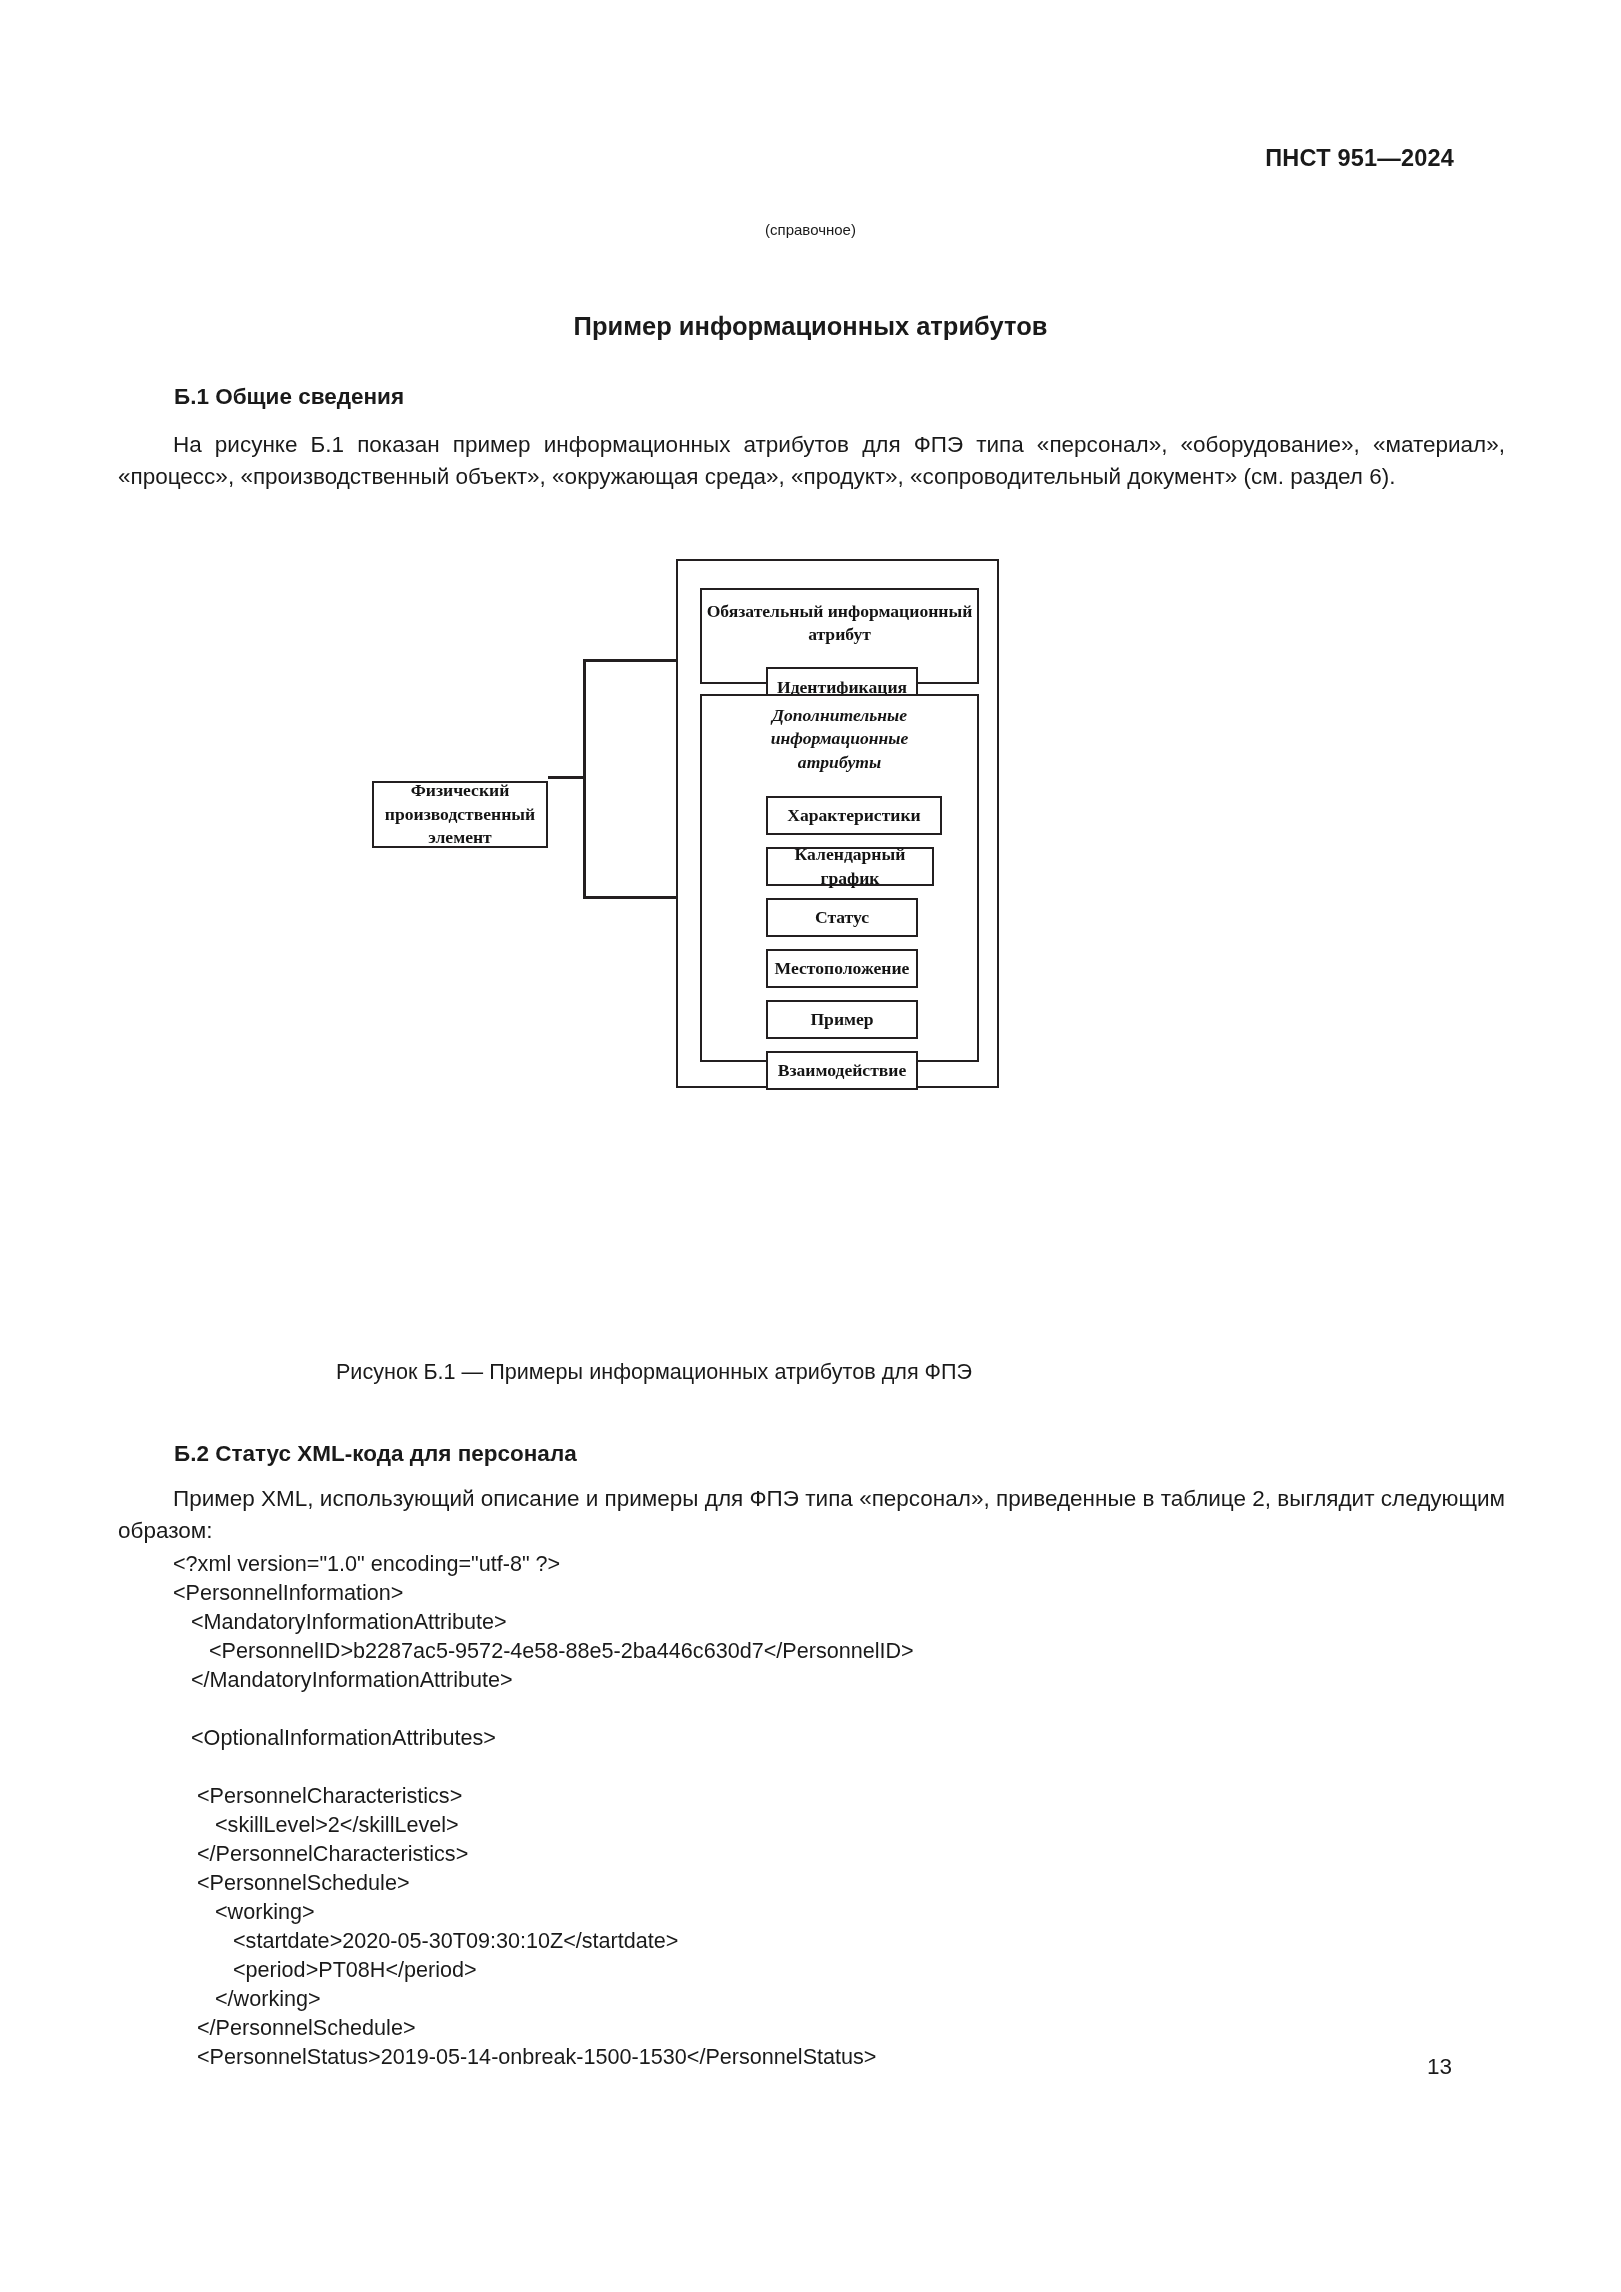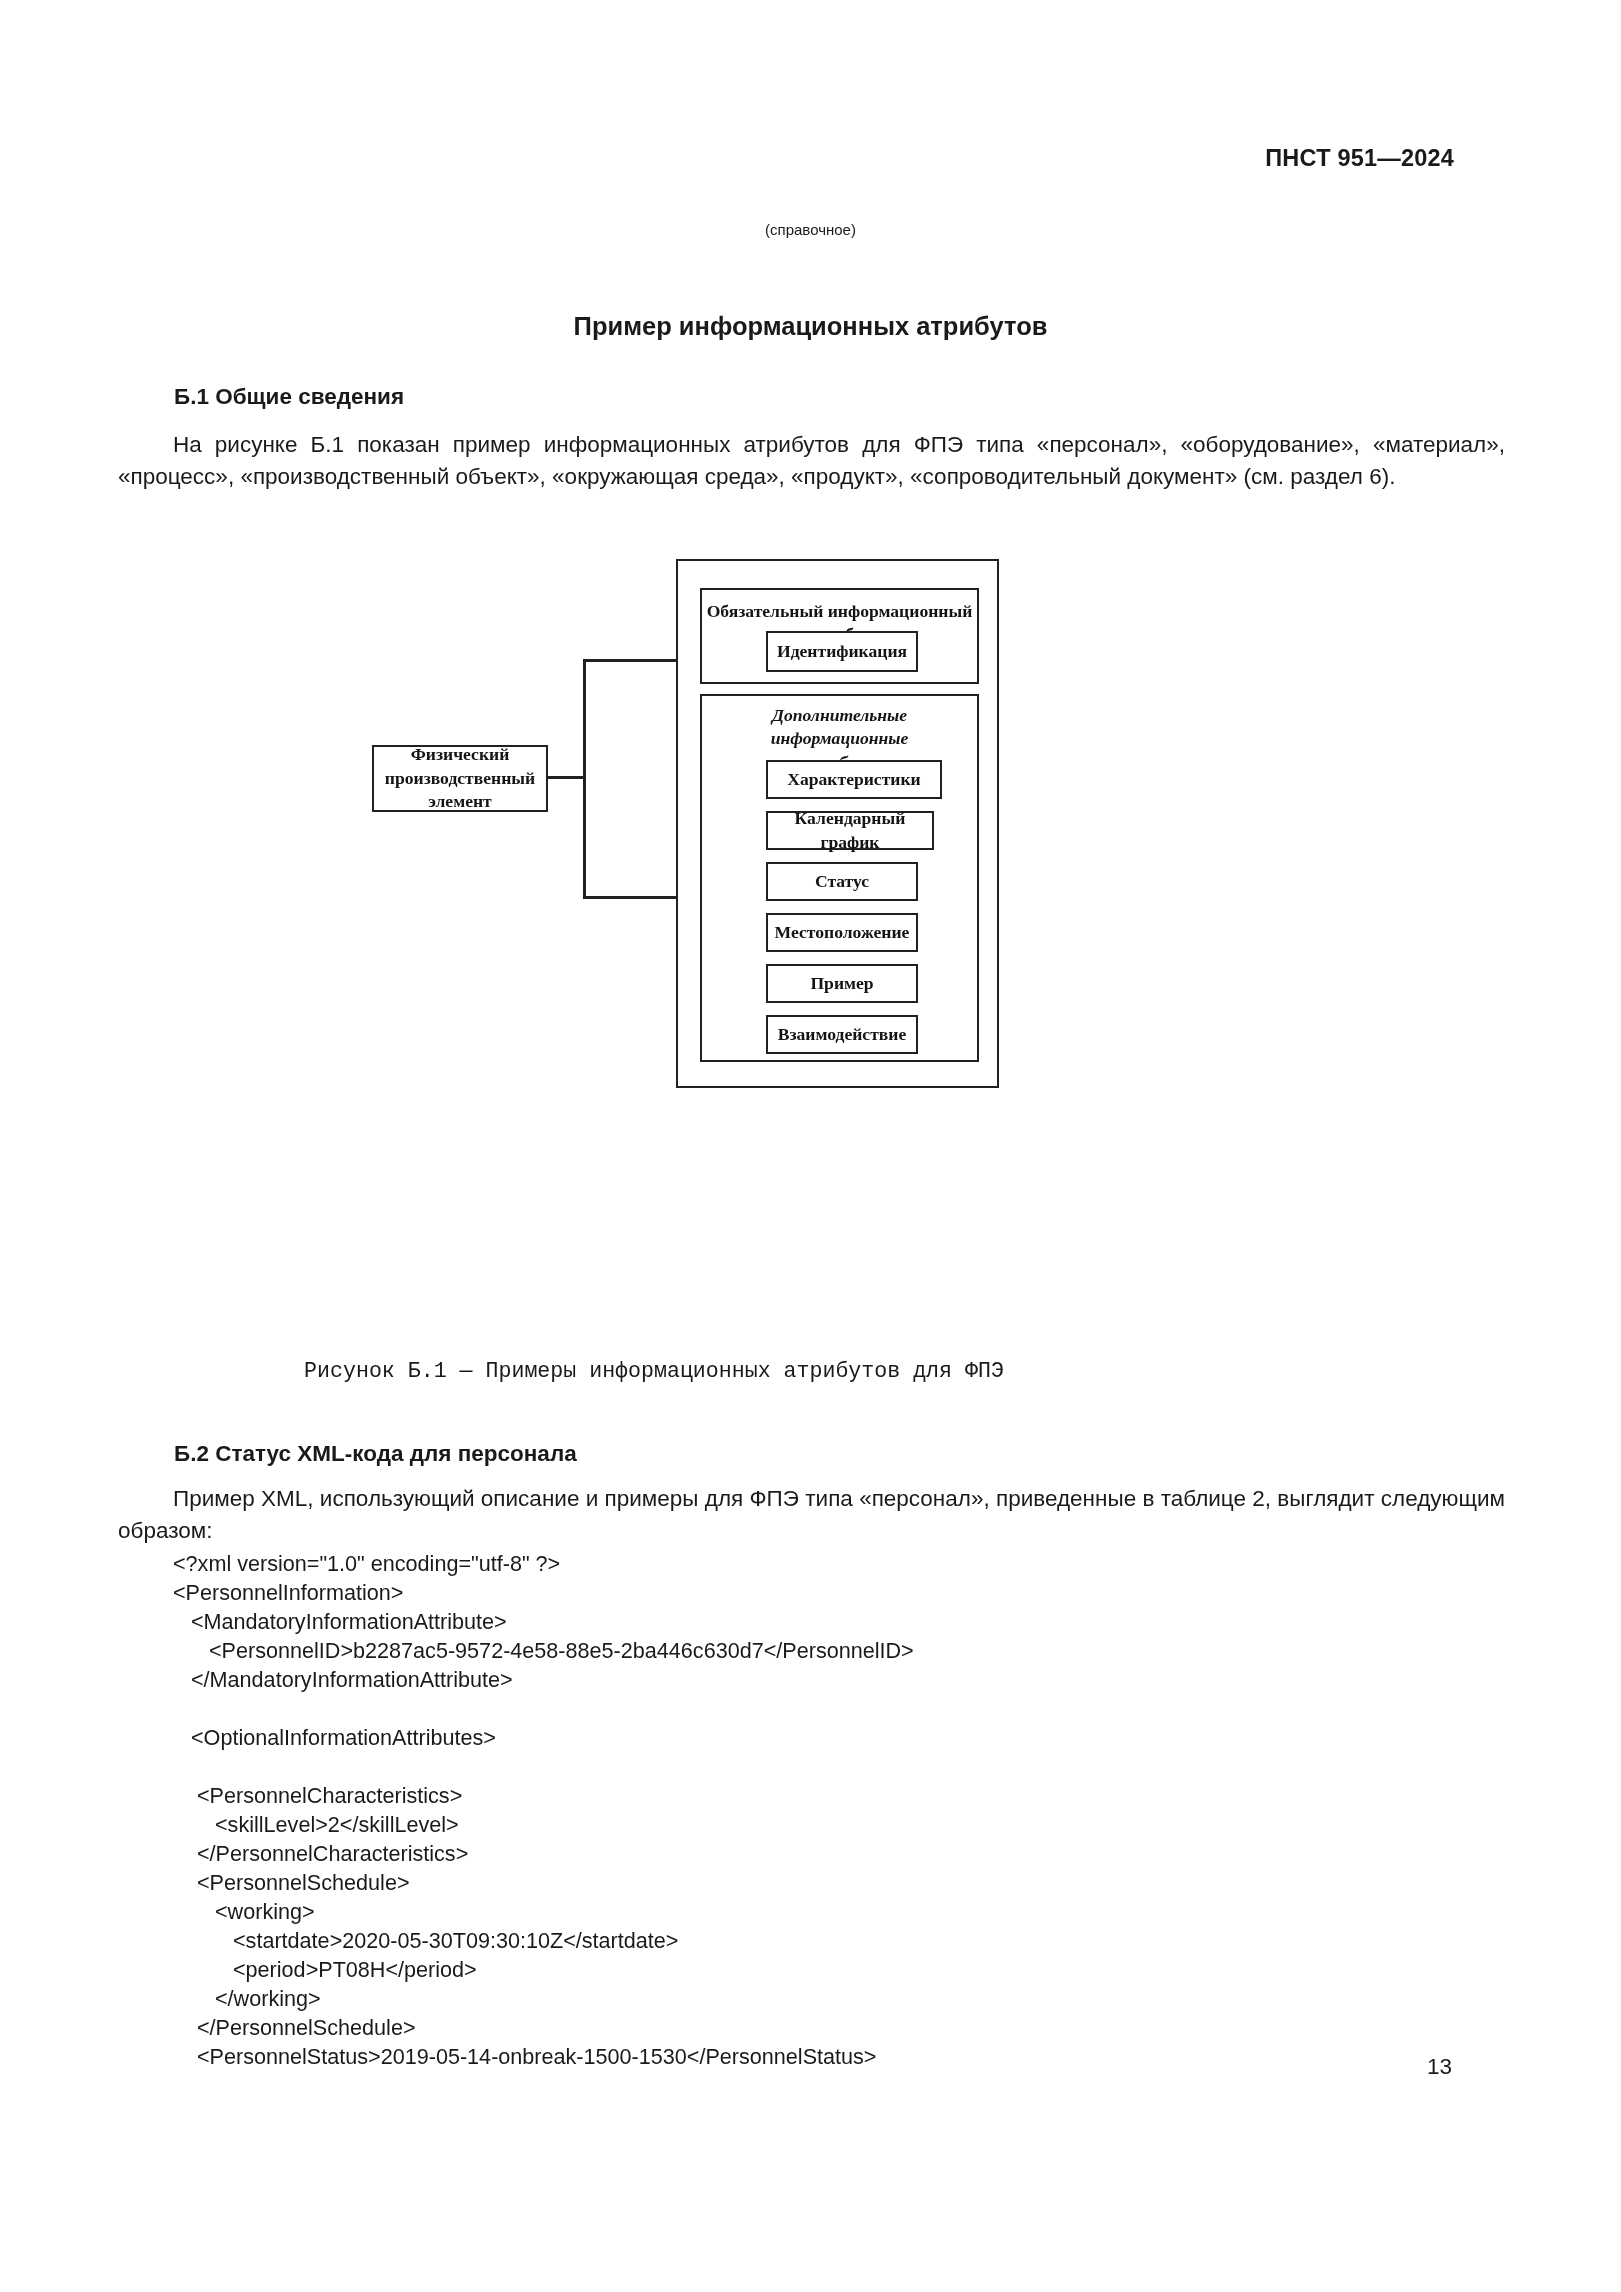--- a/index.html
+++ b/index.html
@@ -103,20 +103,21 @@
     background: #ffffff;
     display: flex;
     align-items: center;
     justify-content: center;
     text-align: center;
     font-family: "Liberation Serif", serif;
     font-weight: bold;
     font-size: 17.6px;
     line-height: 23.5px;
     color: #141414;
+    margin-top: 36px;
   }
   .frame-outer {
     position: absolute;
     box-sizing: border-box;
     border: 2px solid #231f20;
     background: #ffffff;
   }
   .group-box {
     position: absolute;
     box-sizing: border-box;
@@ -139,21 +140,20 @@
     background: #231f20;
   }
 
   .fig-caption {
     position: absolute;
     top: 1359px;
     left: 0;
     width: 1308px;
     text-align: center;
     font-size: 21.6px;
-    font-family: Liberation Mono, monospace;
   }
 
   
   .code-block {
     position: absolute;
     top: 1549px;
     left: 173px;
     font-size: 21.6px;
     line-height: 29px;
     white-space: pre;

